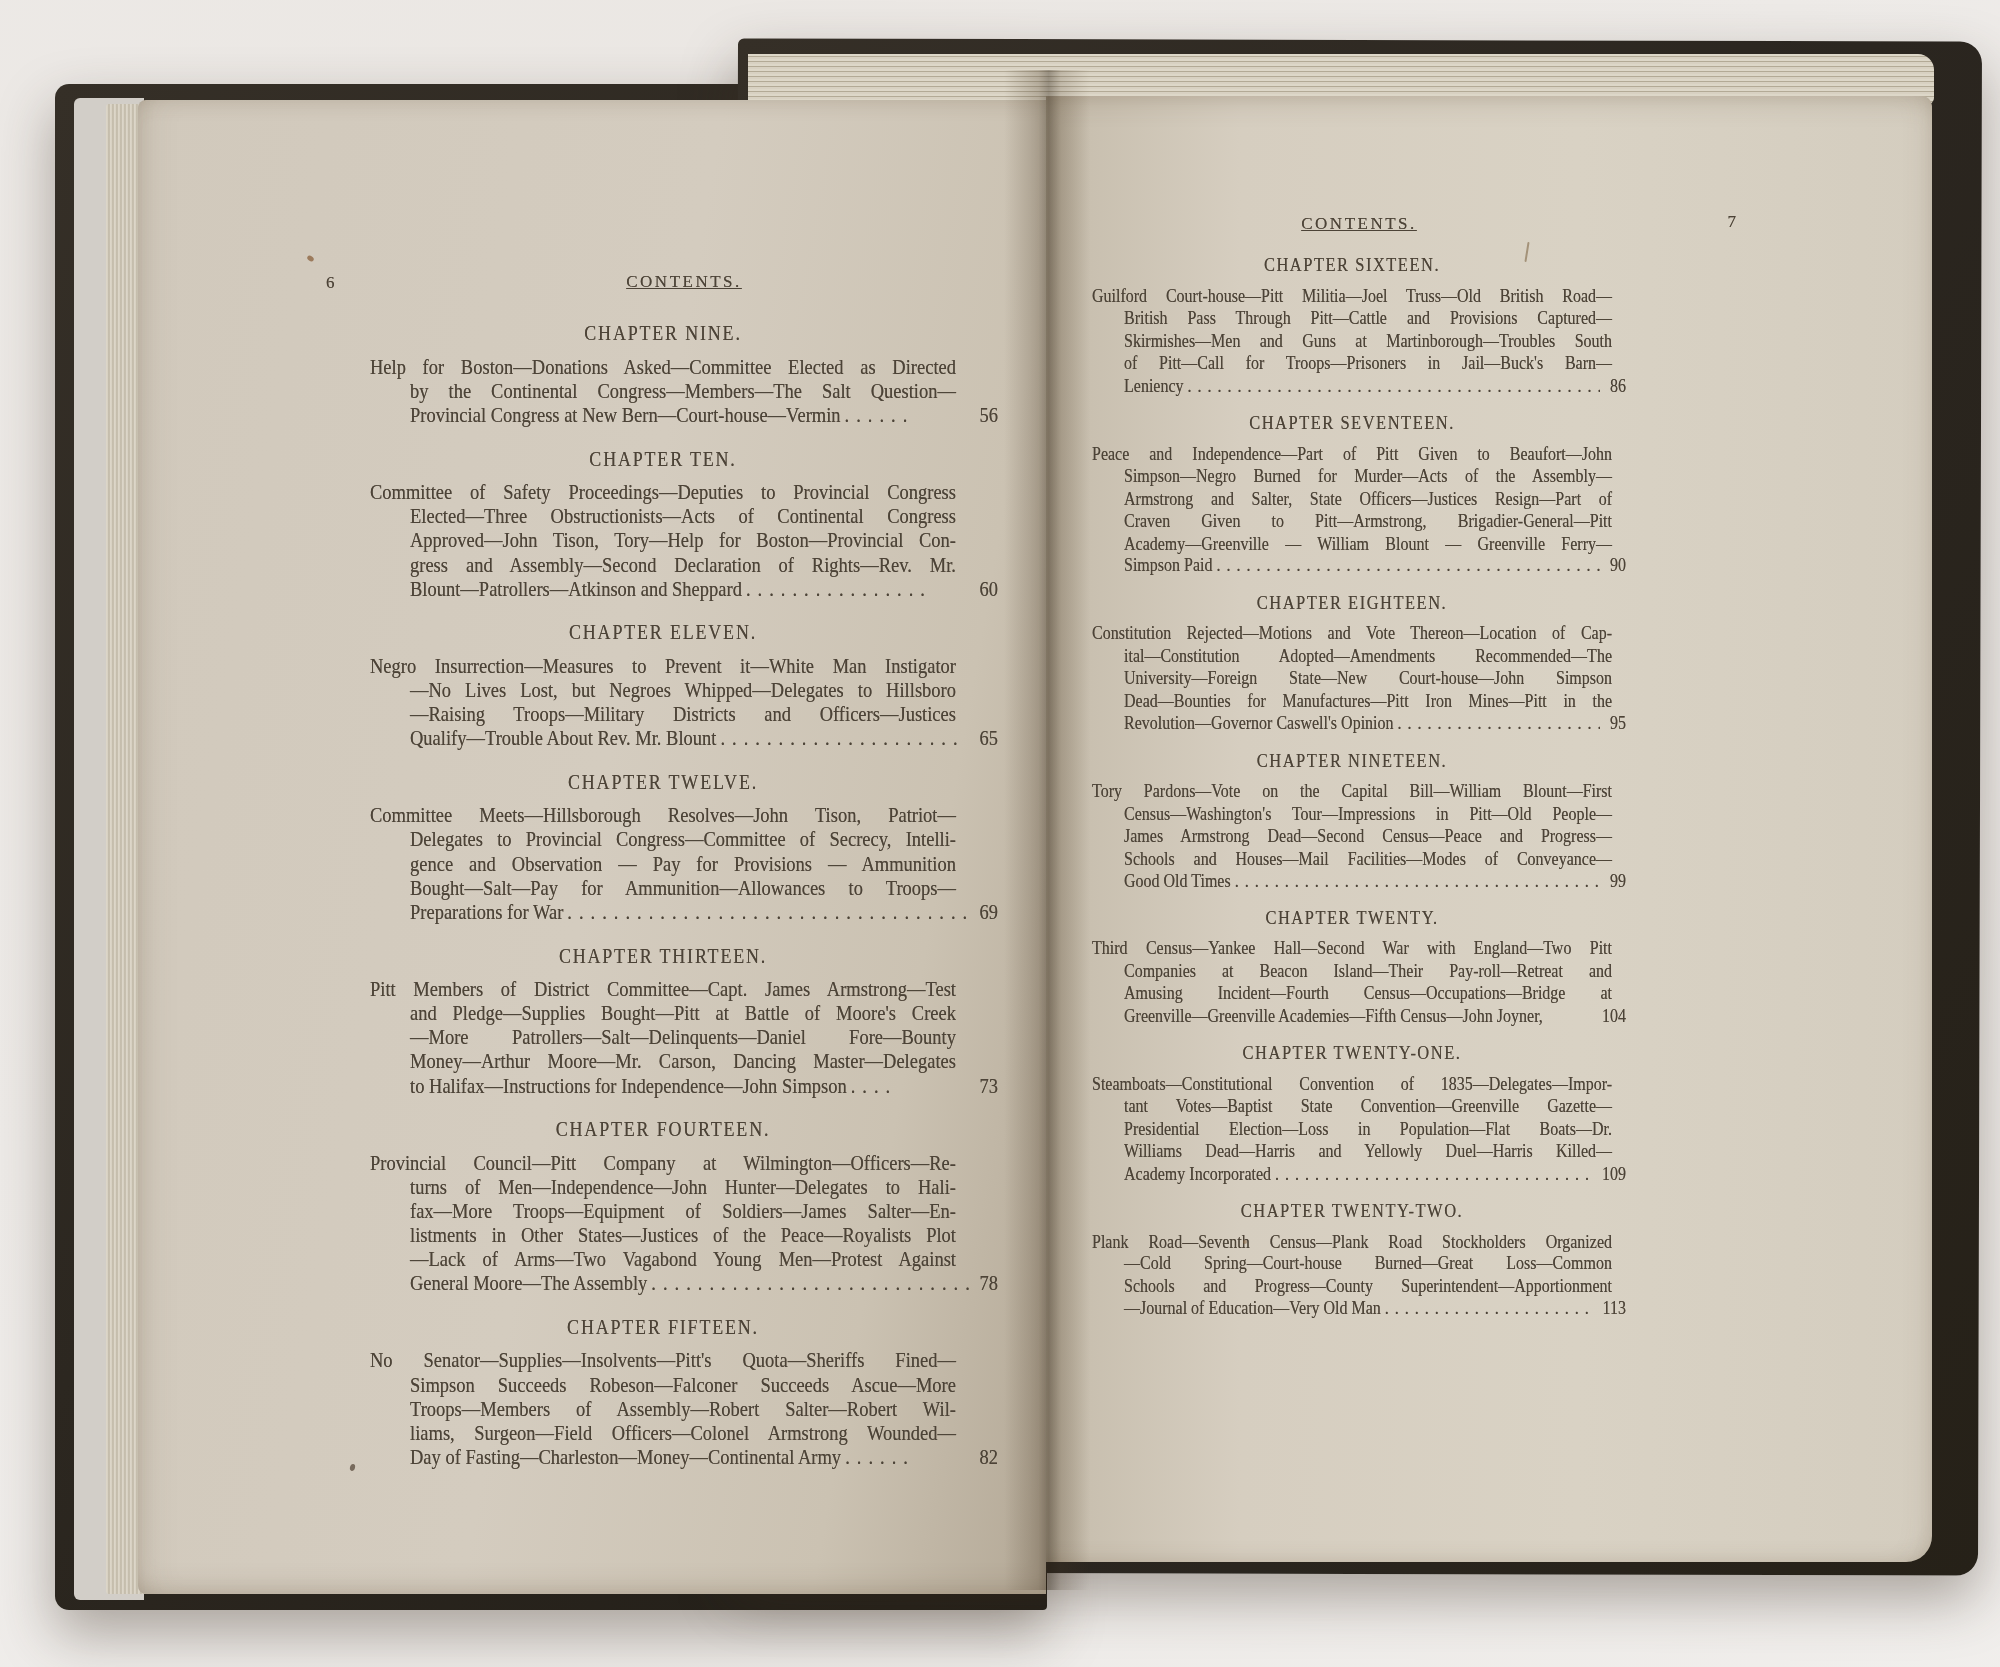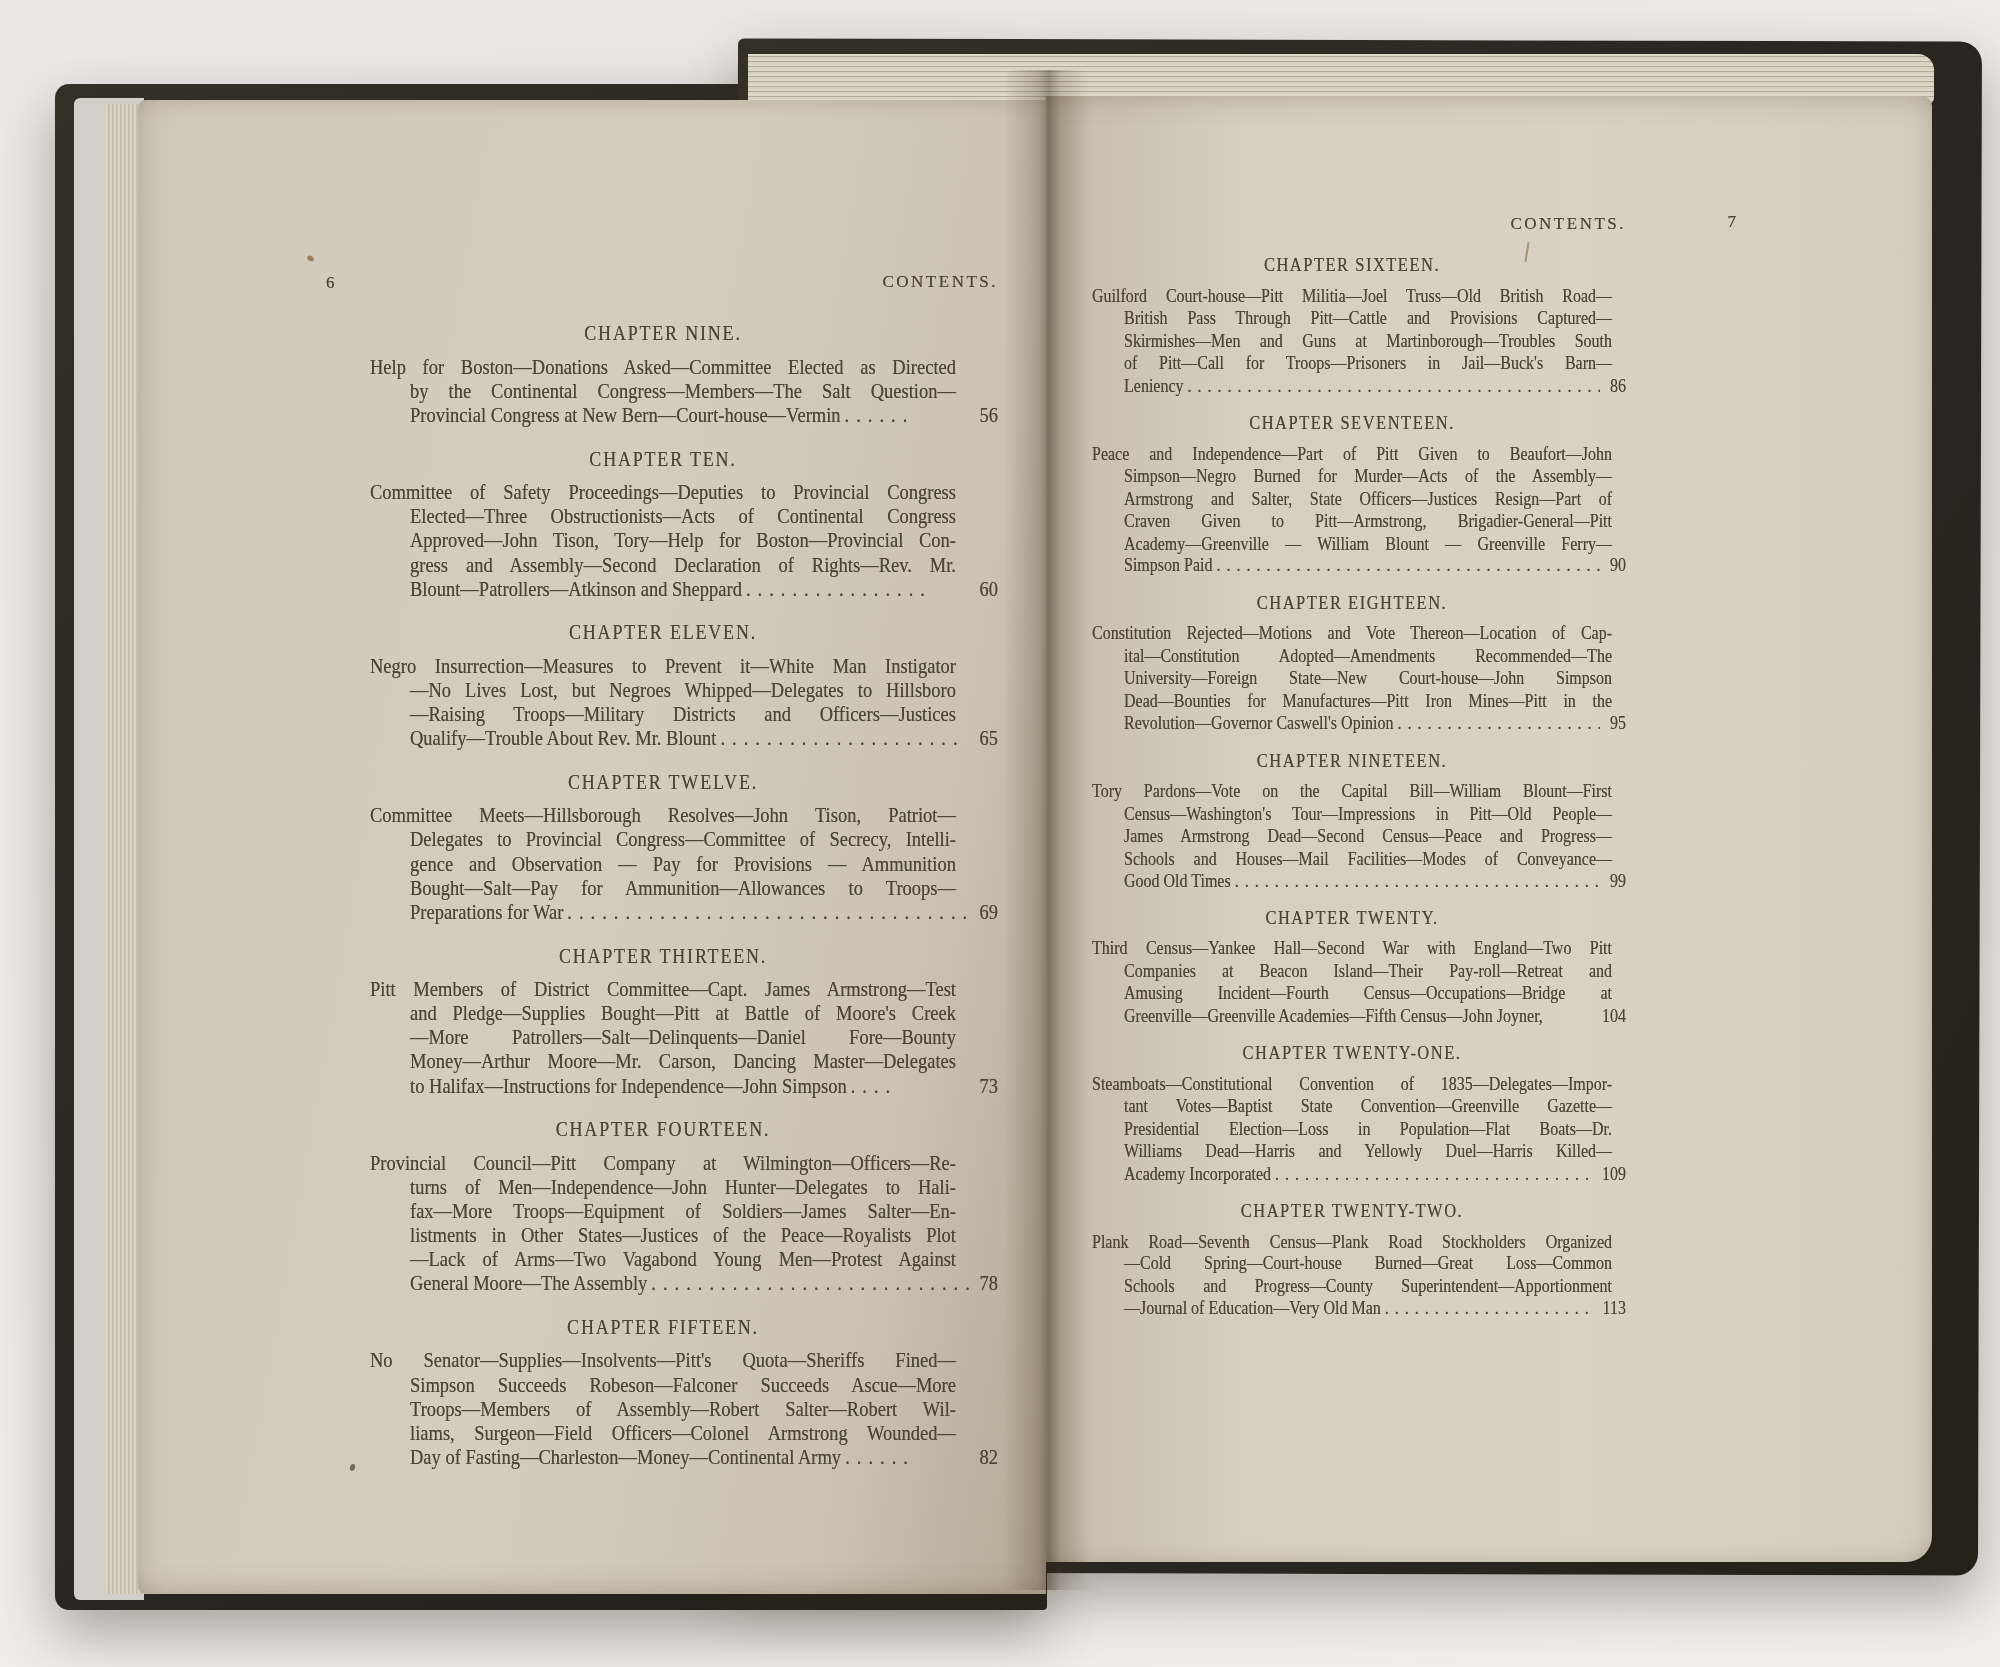--- a/index.html
+++ b/index.html
@@ -68,21 +68,21 @@
   }
 
   
   .textcol {
     position:absolute; color:#4c4337;
     text-shadow: 0 0 0.6px rgba(77,66,54,0.65);
   }
   .textcol-left  { left:232px; top:172px; width:628px; }
   .textcol-right { left:46px;  top:118px; width:534px; }
 
-  .page-head { position:relative; text-align:right; height:26px; }
+  .page-head { position:relative; text-align:center; height:26px;text-decoration:underline; }
   .running-title { font-size:17px; letter-spacing:2.5px; }
   .folio { font-size:17px; }
   .folio-left  { position:absolute; left:-44px; top:1px; }
   .folio-right { position:absolute; right:-110px; top:-2px; }
 
   .chapters { transform: scaleY(1.15); transform-origin: top left; }
   .pg-left  { margin-top:24px; font-size:18.5px; }
   .pg-right { margin-top:14px; font-size:16px; }
 
   .chapter-title { text-align:center; font-weight:normal; }

